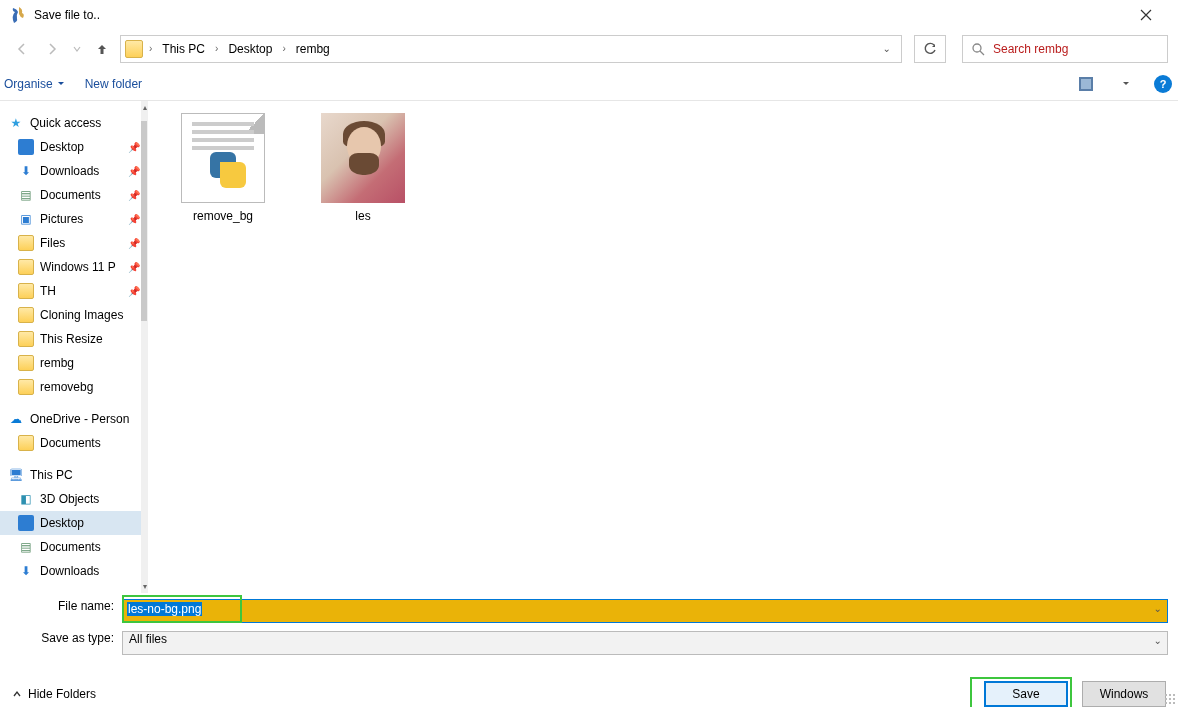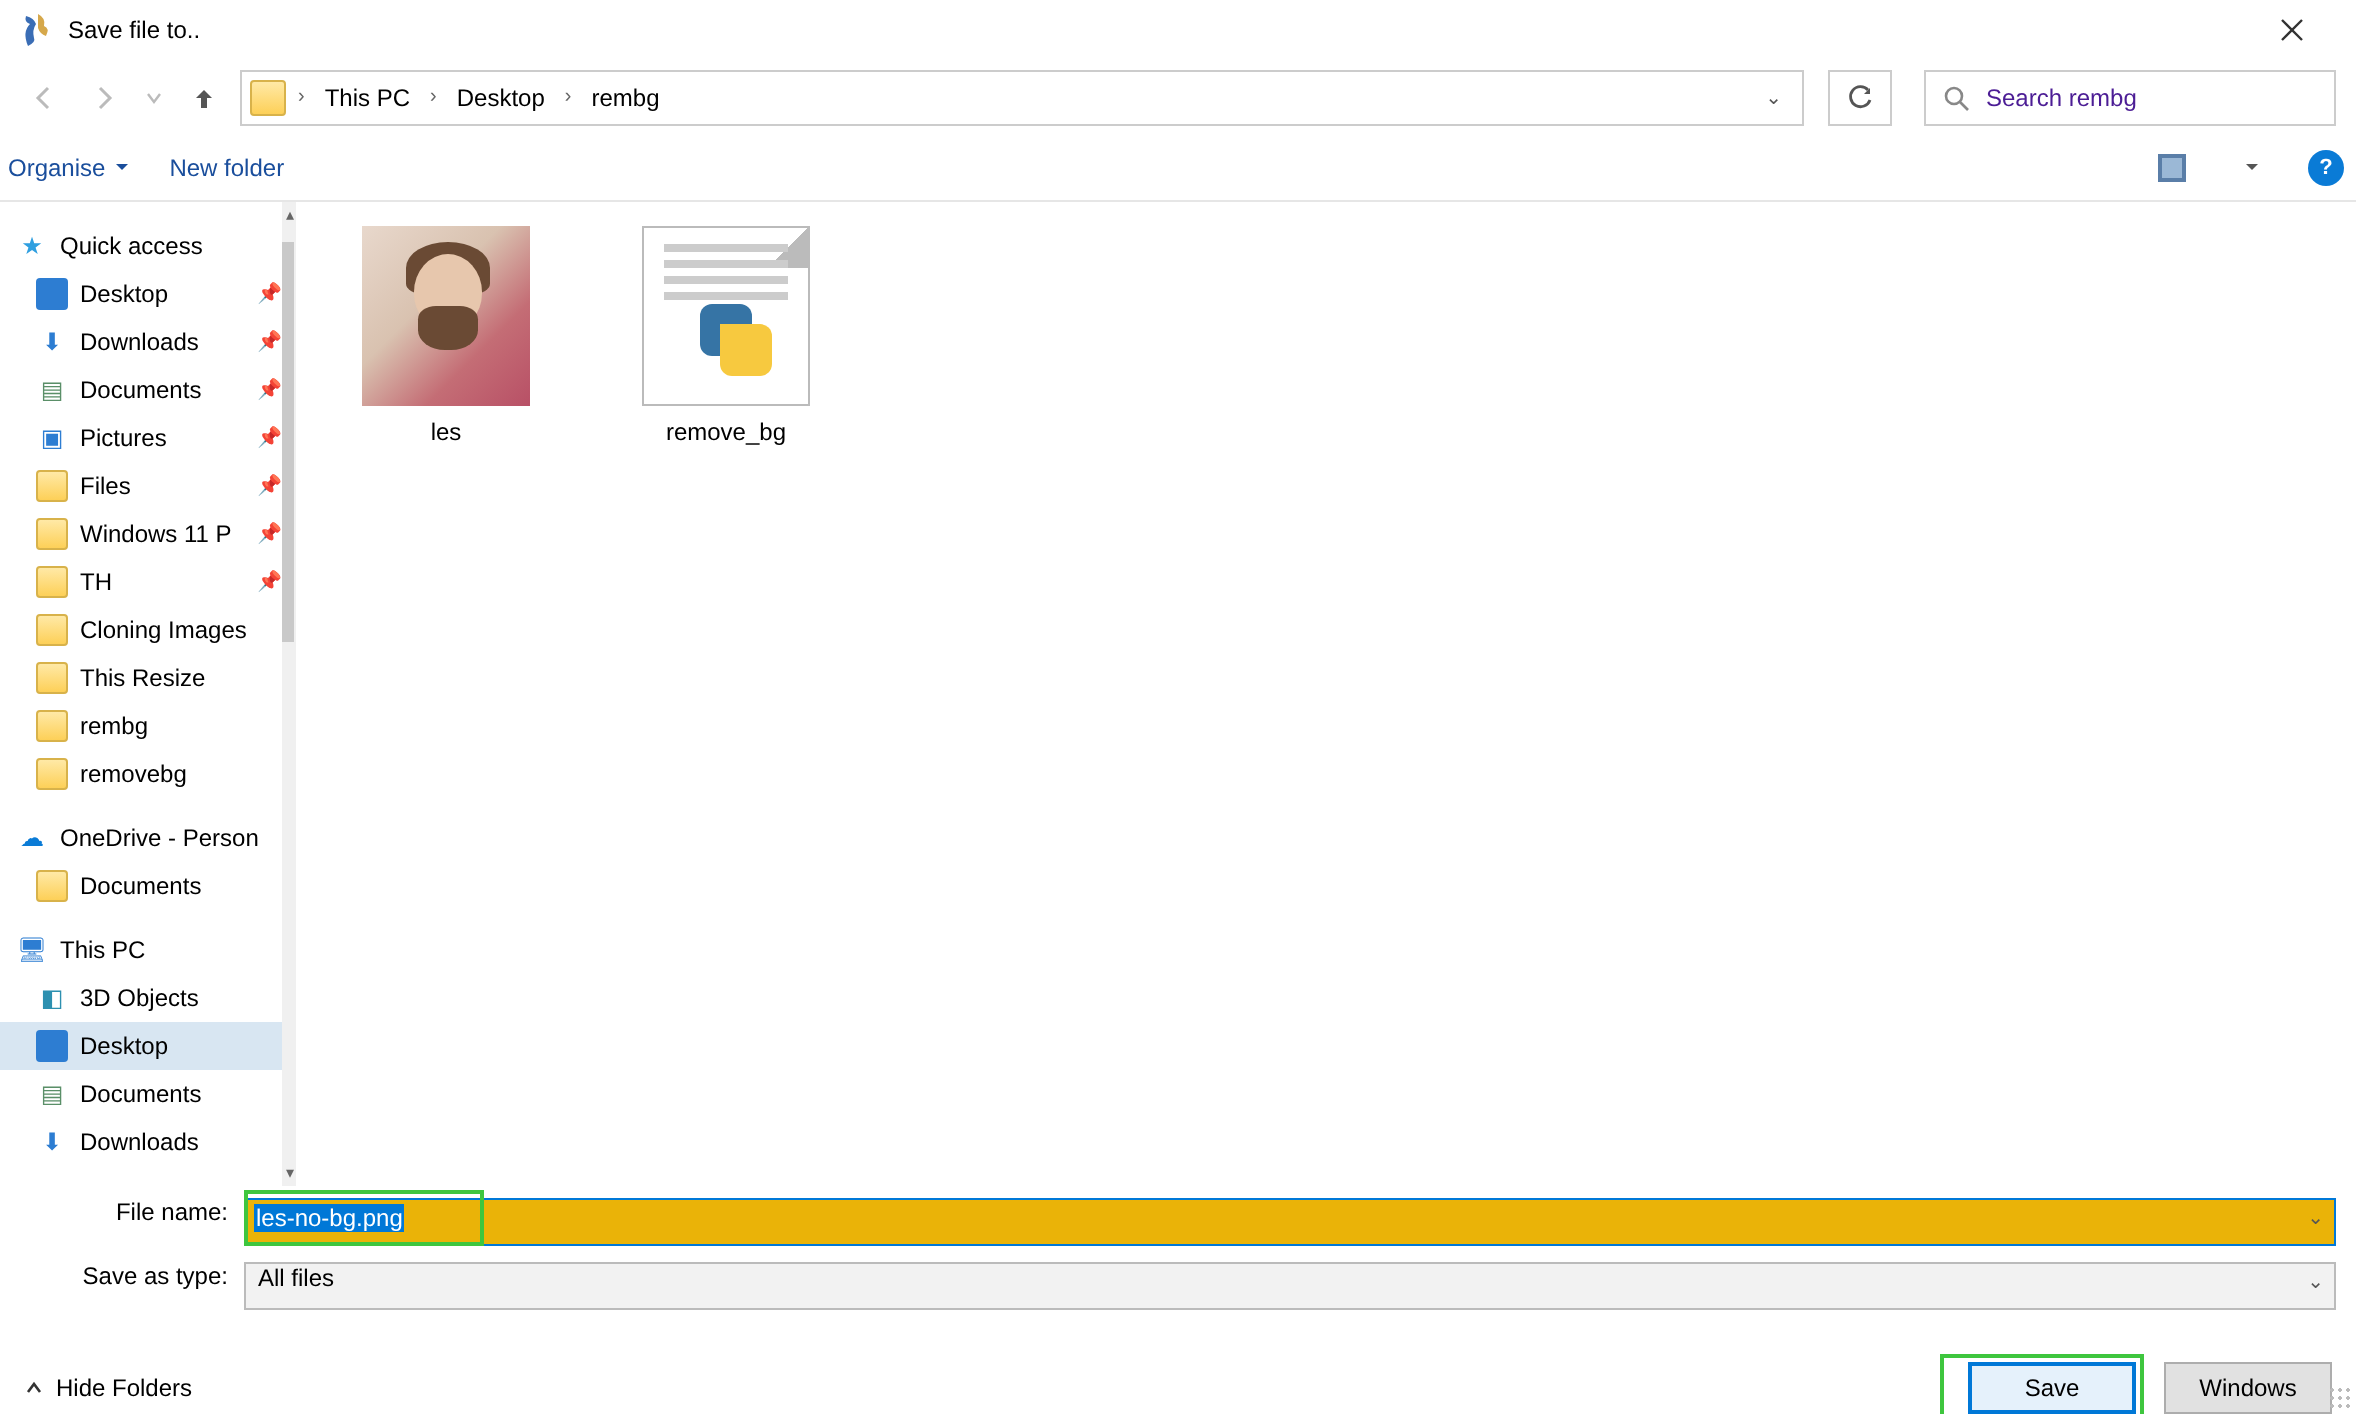--- a/index.html
+++ b/index.html
@@ -16,21 +16,21 @@
   .nav-arrow { width: 24px; height: 24px; display: flex; align-items: center; justify-content: center; color: #777; cursor: pointer; }
   .nav-arrow.disabled { color: #ccc; }
   .nav-up { width: 24px; height: 24px; display: flex; align-items: center; justify-content: center; color: #555; cursor: pointer; }
   .address { flex: 1; height: 28px; border: 1px solid #ccc; display: flex; align-items: center; padding: 0 4px; gap: 4px; }
   .addr-folder-icon { width: 18px; height: 18px; background: linear-gradient(#ffe9a6,#fdd058); border:1px solid #d8b24a; border-radius:2px; }
   .addr-sep { color: #666; font-size: 10px; padding: 0 2px; }
   .addr-crumb { padding: 2px 4px; cursor: pointer; }
   .addr-spacer { flex: 1; }
   .addr-drop { color: #555; font-size: 10px; padding: 0 6px; }
   .refresh { width: 32px; height: 28px; border: 1px solid #ccc; display: flex; align-items: center; justify-content: center; margin-left: 6px; }
-  .searchbox { width: 206px; height: 28px; border: 1px solid #ccc; display: flex; align-items: center; padding: 0 8px; margin-left: 10px; color: #4c1d95; gap: 8px; }
+  .searchbox { width: 206px; height: 28px; border: 1px solid #ccc; display: flex; align-items: center; padding: 0 8px; margin-left: 10px; color: #b91c1c; gap: 8px; }
 
   
   .toolbar { height: 34px; display: flex; align-items: center; padding: 0 4px; gap: 20px; border-bottom: 1px solid #e6e6e6; }
   .tool-item { color: #1a4e9c; display: flex; align-items: center; gap: 4px; cursor: pointer; }
   .tool-spacer { flex: 1; }
   .tool-icon { width: 22px; height: 22px; display: flex; align-items: center; justify-content: center; }
   .help-icon { width: 18px; height: 18px; border-radius: 50%; background: #0a7bd6; color: #fff; display: flex; align-items: center; justify-content: center; font-size: 11px; font-weight: bold; }
 
   
   .main { display: flex; height: 492px; }
@@ -274,40 +274,40 @@
 
     <div class="tree-scroll-outer">
       <div class="tree-scroll-arrow" style="top:2px">▴</div>
       <div class="tree-scroll-thumb"></div>
       <div class="tree-scroll-arrow" style="bottom:2px">▾</div>
     </div>
   </div>
 
   <div class="content">
     <div class="file-tile">
-      <div class="thumb photo">
-        <div class="photo-inner">
-            <div class="photo-hair"></div>
-            <div class="photo-head"></div>
-            <div class="photo-beard"></div>
-          </div>
-      </div>
-      <div class="fname">les</div>
-    </div>
-    <div class="file-tile">
       <div class="thumb doc">
         <div class="doc-corner"></div>
         <div class="doc-lines"></div>
         <div class="pylogo">
             <div class="py-blue"></div>
             <div class="py-yellow"></div>
           </div>
       </div>
       <div class="fname">remove_bg</div>
     </div>
+    <div class="file-tile">
+      <div class="thumb photo">
+        <div class="photo-inner">
+            <div class="photo-hair"></div>
+            <div class="photo-head"></div>
+            <div class="photo-beard"></div>
+          </div>
+      </div>
+      <div class="fname">les</div>
+    </div>
   </div>
 </div>
 
 <div class="bottom">
   <div class="row">
     <div class="row-label">File name:</div>
     <div class="row-field">
       <div class="filename-hl"></div>
       <div class="combo" style="border:1px solid #0078d7; padding:2px 20px 2px 4px;">
         <span class="filename-sel">les-no-bg.png</span>

